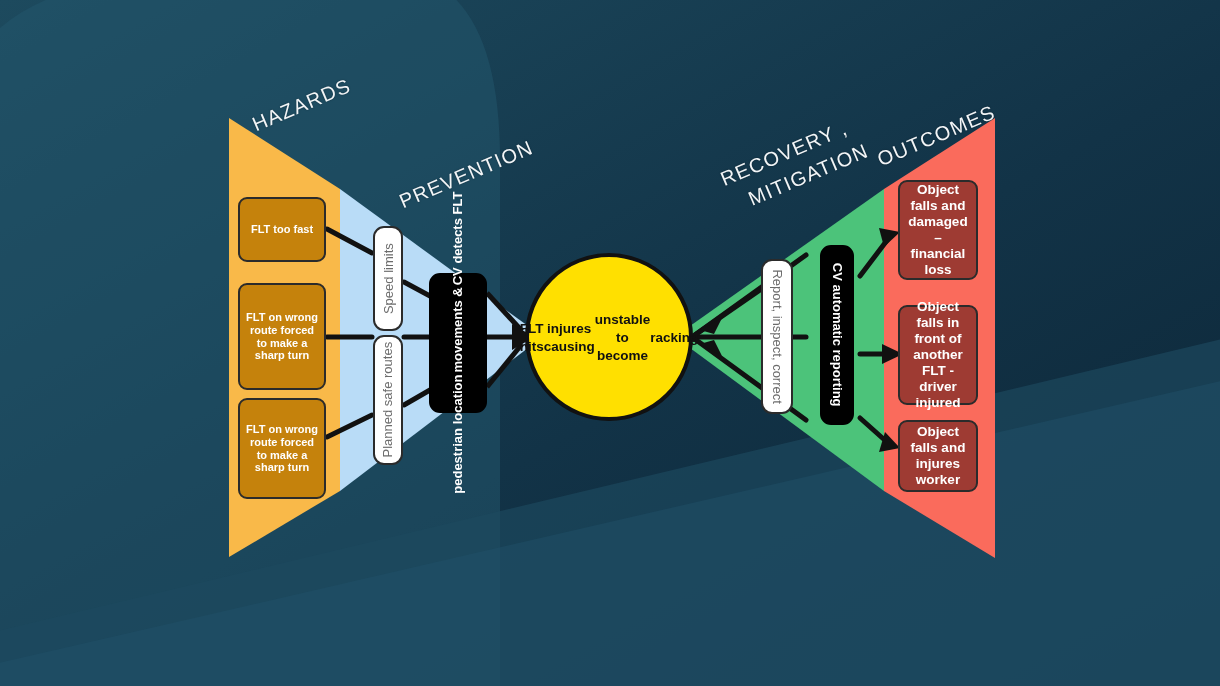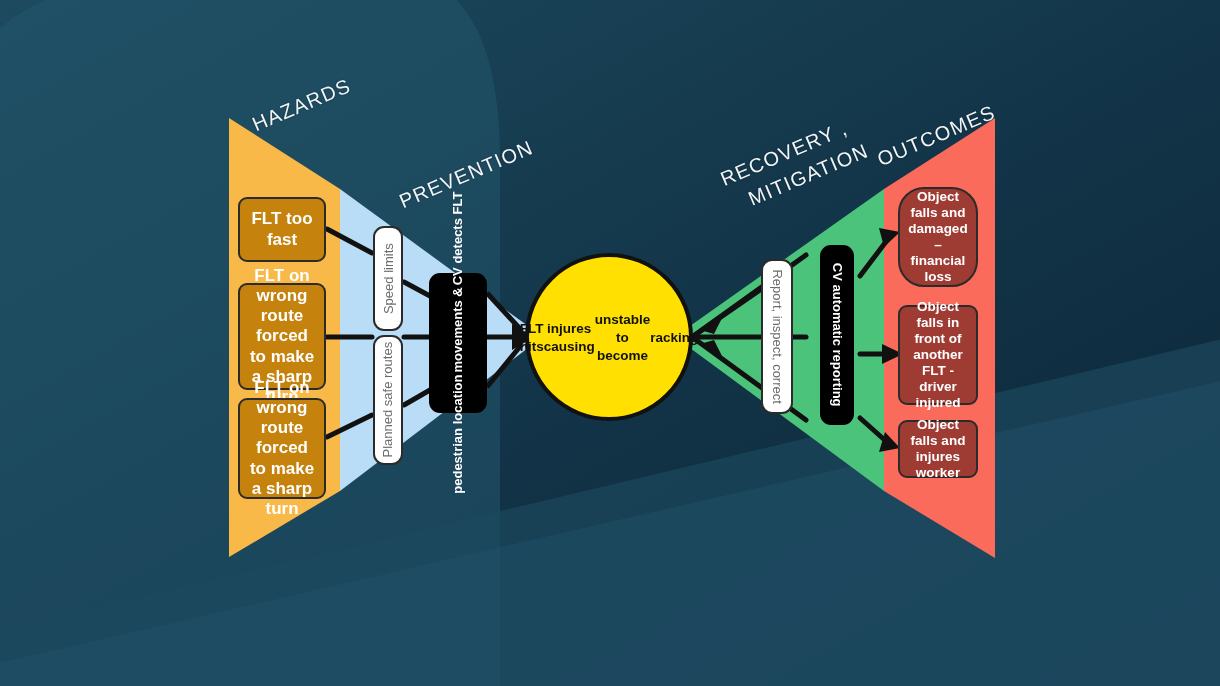--- a/index.html
+++ b/index.html
@@ -35,21 +35,21 @@
     justify-content: center;
     text-align: center;
     border-radius: 9px;
     line-height: 1.18;
   }
 
   .hazard-box {
     background: #c5820c;
     border: 2px solid #2b2b2b;
     color: #ffffff;
-    font-size: 17px;
+    font-size: 11px;
     font-weight: 600;
     padding: 4px 6px;
   }
 
   .outcome-box {
     background: #9e3b33;
     border: 2px solid #2b2b2b;
     color: #ffffff;
     font-size: 13.5px;
     font-weight: 600;
@@ -244,19 +244,19 @@
   </div>
 
   <div class="node barrier-white" style="left:761px; top:259px; width:32px; height:155px;">
     <span class="barrier-inner rot-down">Report, inspect, correct</span>
   </div>
 
   <div class="node barrier-black" style="left:820px; top:245px; width:34px; height:180px;">
     <span class="barrier-inner rot-down">CV automatic reporting</span>
   </div>
 
-  <div class="node outcome-box" style="left:898px; top:187px; width:80px; height:100px;border-radius:26px;">Object falls and damaged – financial loss</div>
+  <div class="node outcome-box" style="left:898px; top:180px; width:80px; height:100px;">Object falls and damaged – financial loss</div>
 
   <div class="node outcome-box" style="left:898px; top:305px; width:80px; height:100px;">Object falls in front of another FLT - driver injured</div>
 
-  <div class="node outcome-box" style="left:898px; top:420px; width:80px; height:58px;">Object falls and injures worker</div>
+  <div class="node outcome-box" style="left:898px; top:420px; width:80px; height:72px;">Object falls and injures worker</div>
 
 </div>
 
 </body></html>

